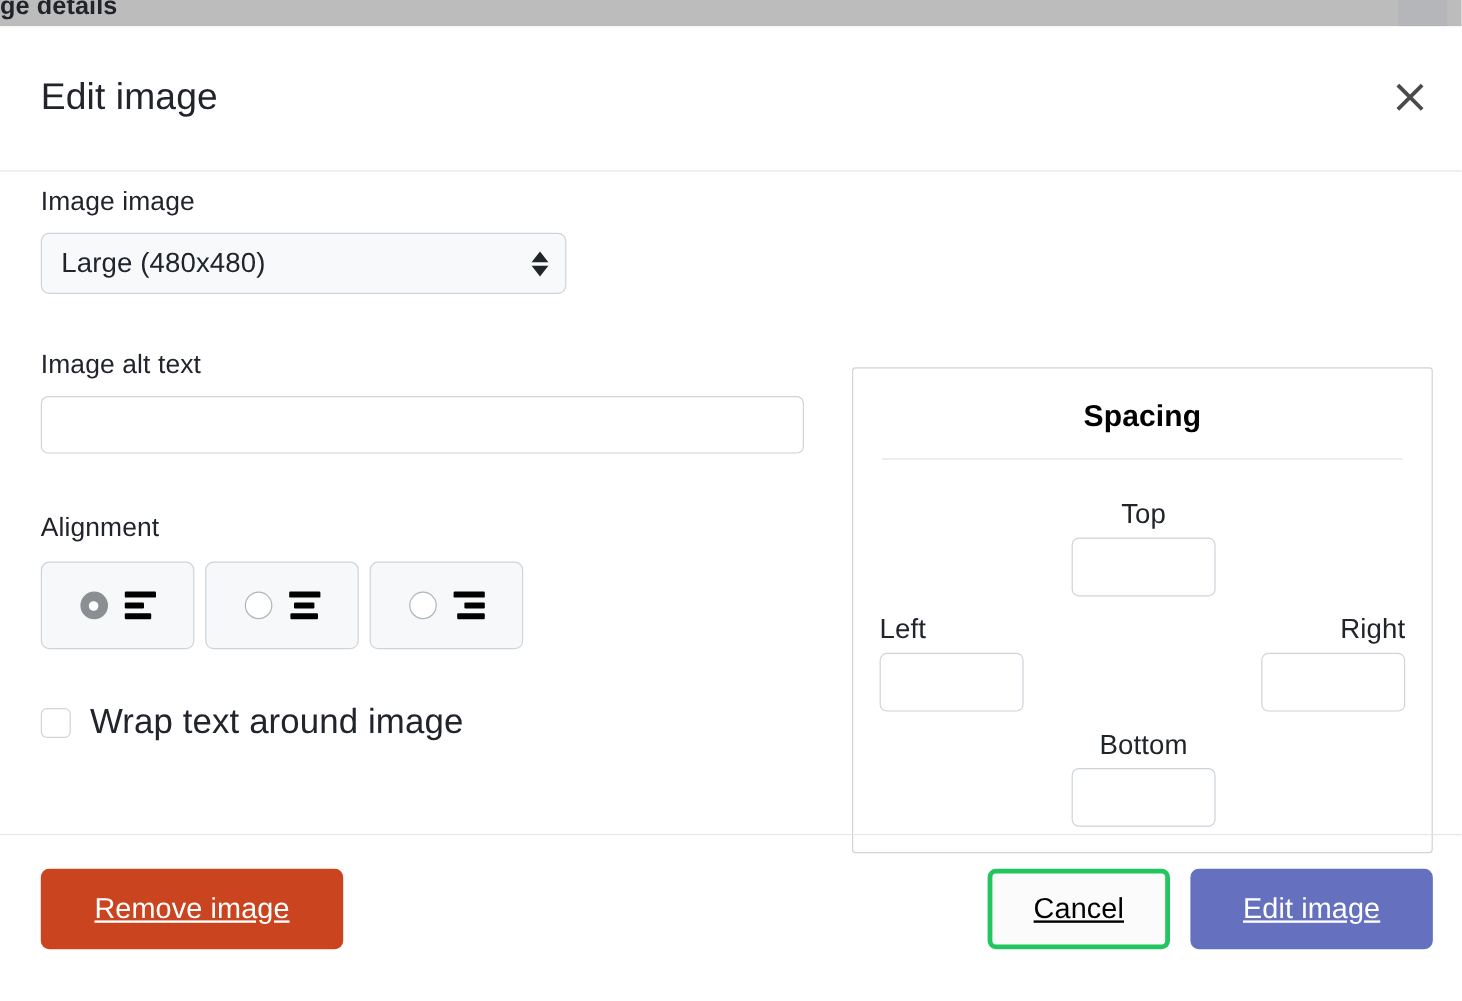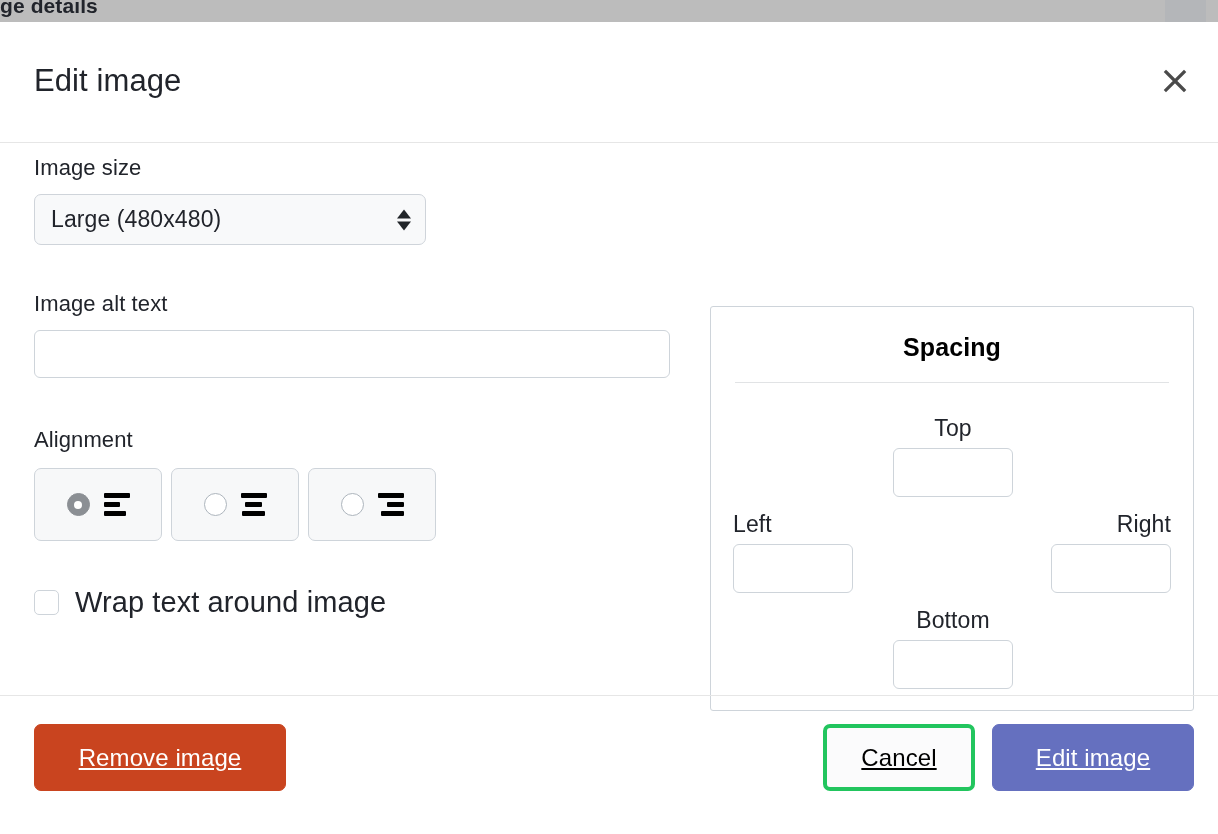--- a/index.html
+++ b/index.html
@@ -93,21 +93,21 @@
     color: #21242b;
     line-height: 1.2;
     letter-spacing: 0.1px;
   }
 
   
   #image-size-group { position: absolute; left: 0; top: 12px; }
   #image-size-label { margin-bottom: 13px; }
   #image-size-select {
     position: relative;
-    width: 392px; height: 51px;
+    width: 438px; height: 51px;
     border: 1px solid #cfd4da;
     border-radius: 7px;
     background: #f8f9fa;
     display: flex;
     align-items: center;
     cursor: pointer;
   }
   #image-size-value {
     font-size: 23px;
     color: #21242b;
@@ -346,21 +346,21 @@
         </svg>
       </span>
     </button>
   </div>
 
   <div id="modal-body">
 
     <div class="col-left">
 
       <div id="image-size-group">
-        <div id="image-size-label" class="field-label">Image size</div>
+        <div id="image-size-label" class="field-label">Image image</div>
         <div id="image-size-select">
           <span id="image-size-value">Large (480x480)</span>
           <span id="image-size-arrows">
             <span class="tri-up"></span>
             <span class="tri-down"></span>
           </span>
         </div>
       </div>
 
       <div id="alt-text-group">

